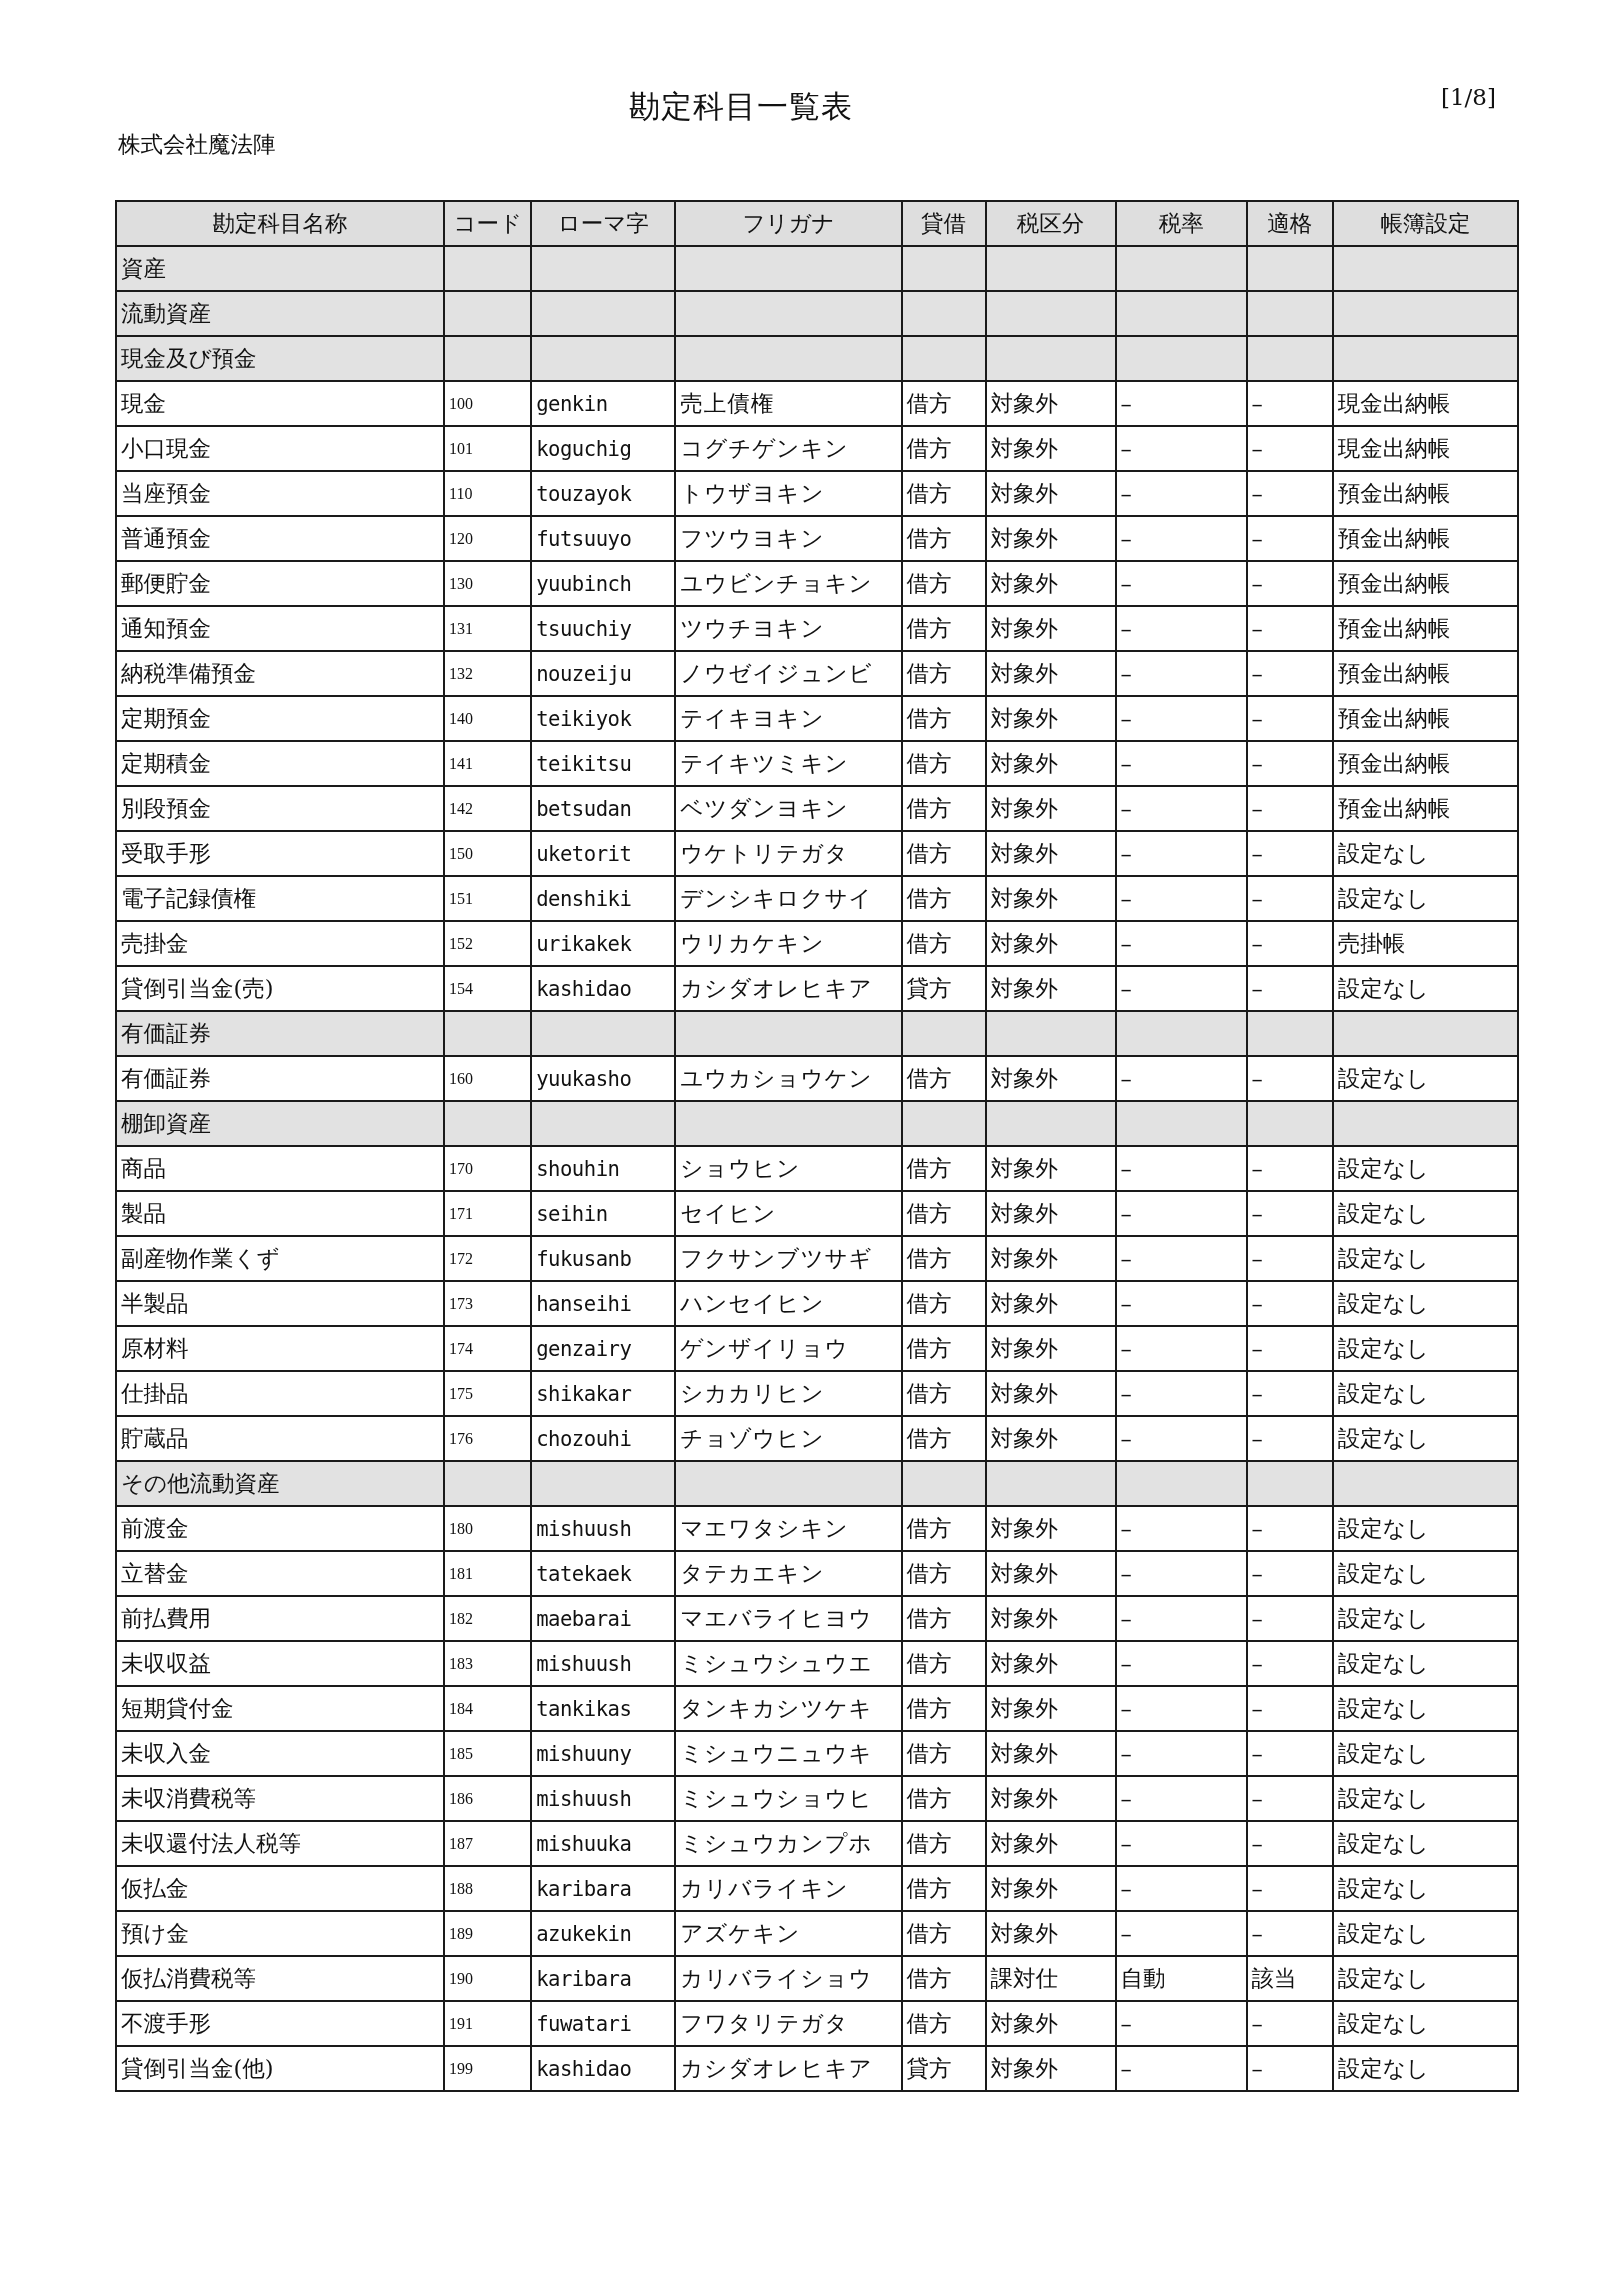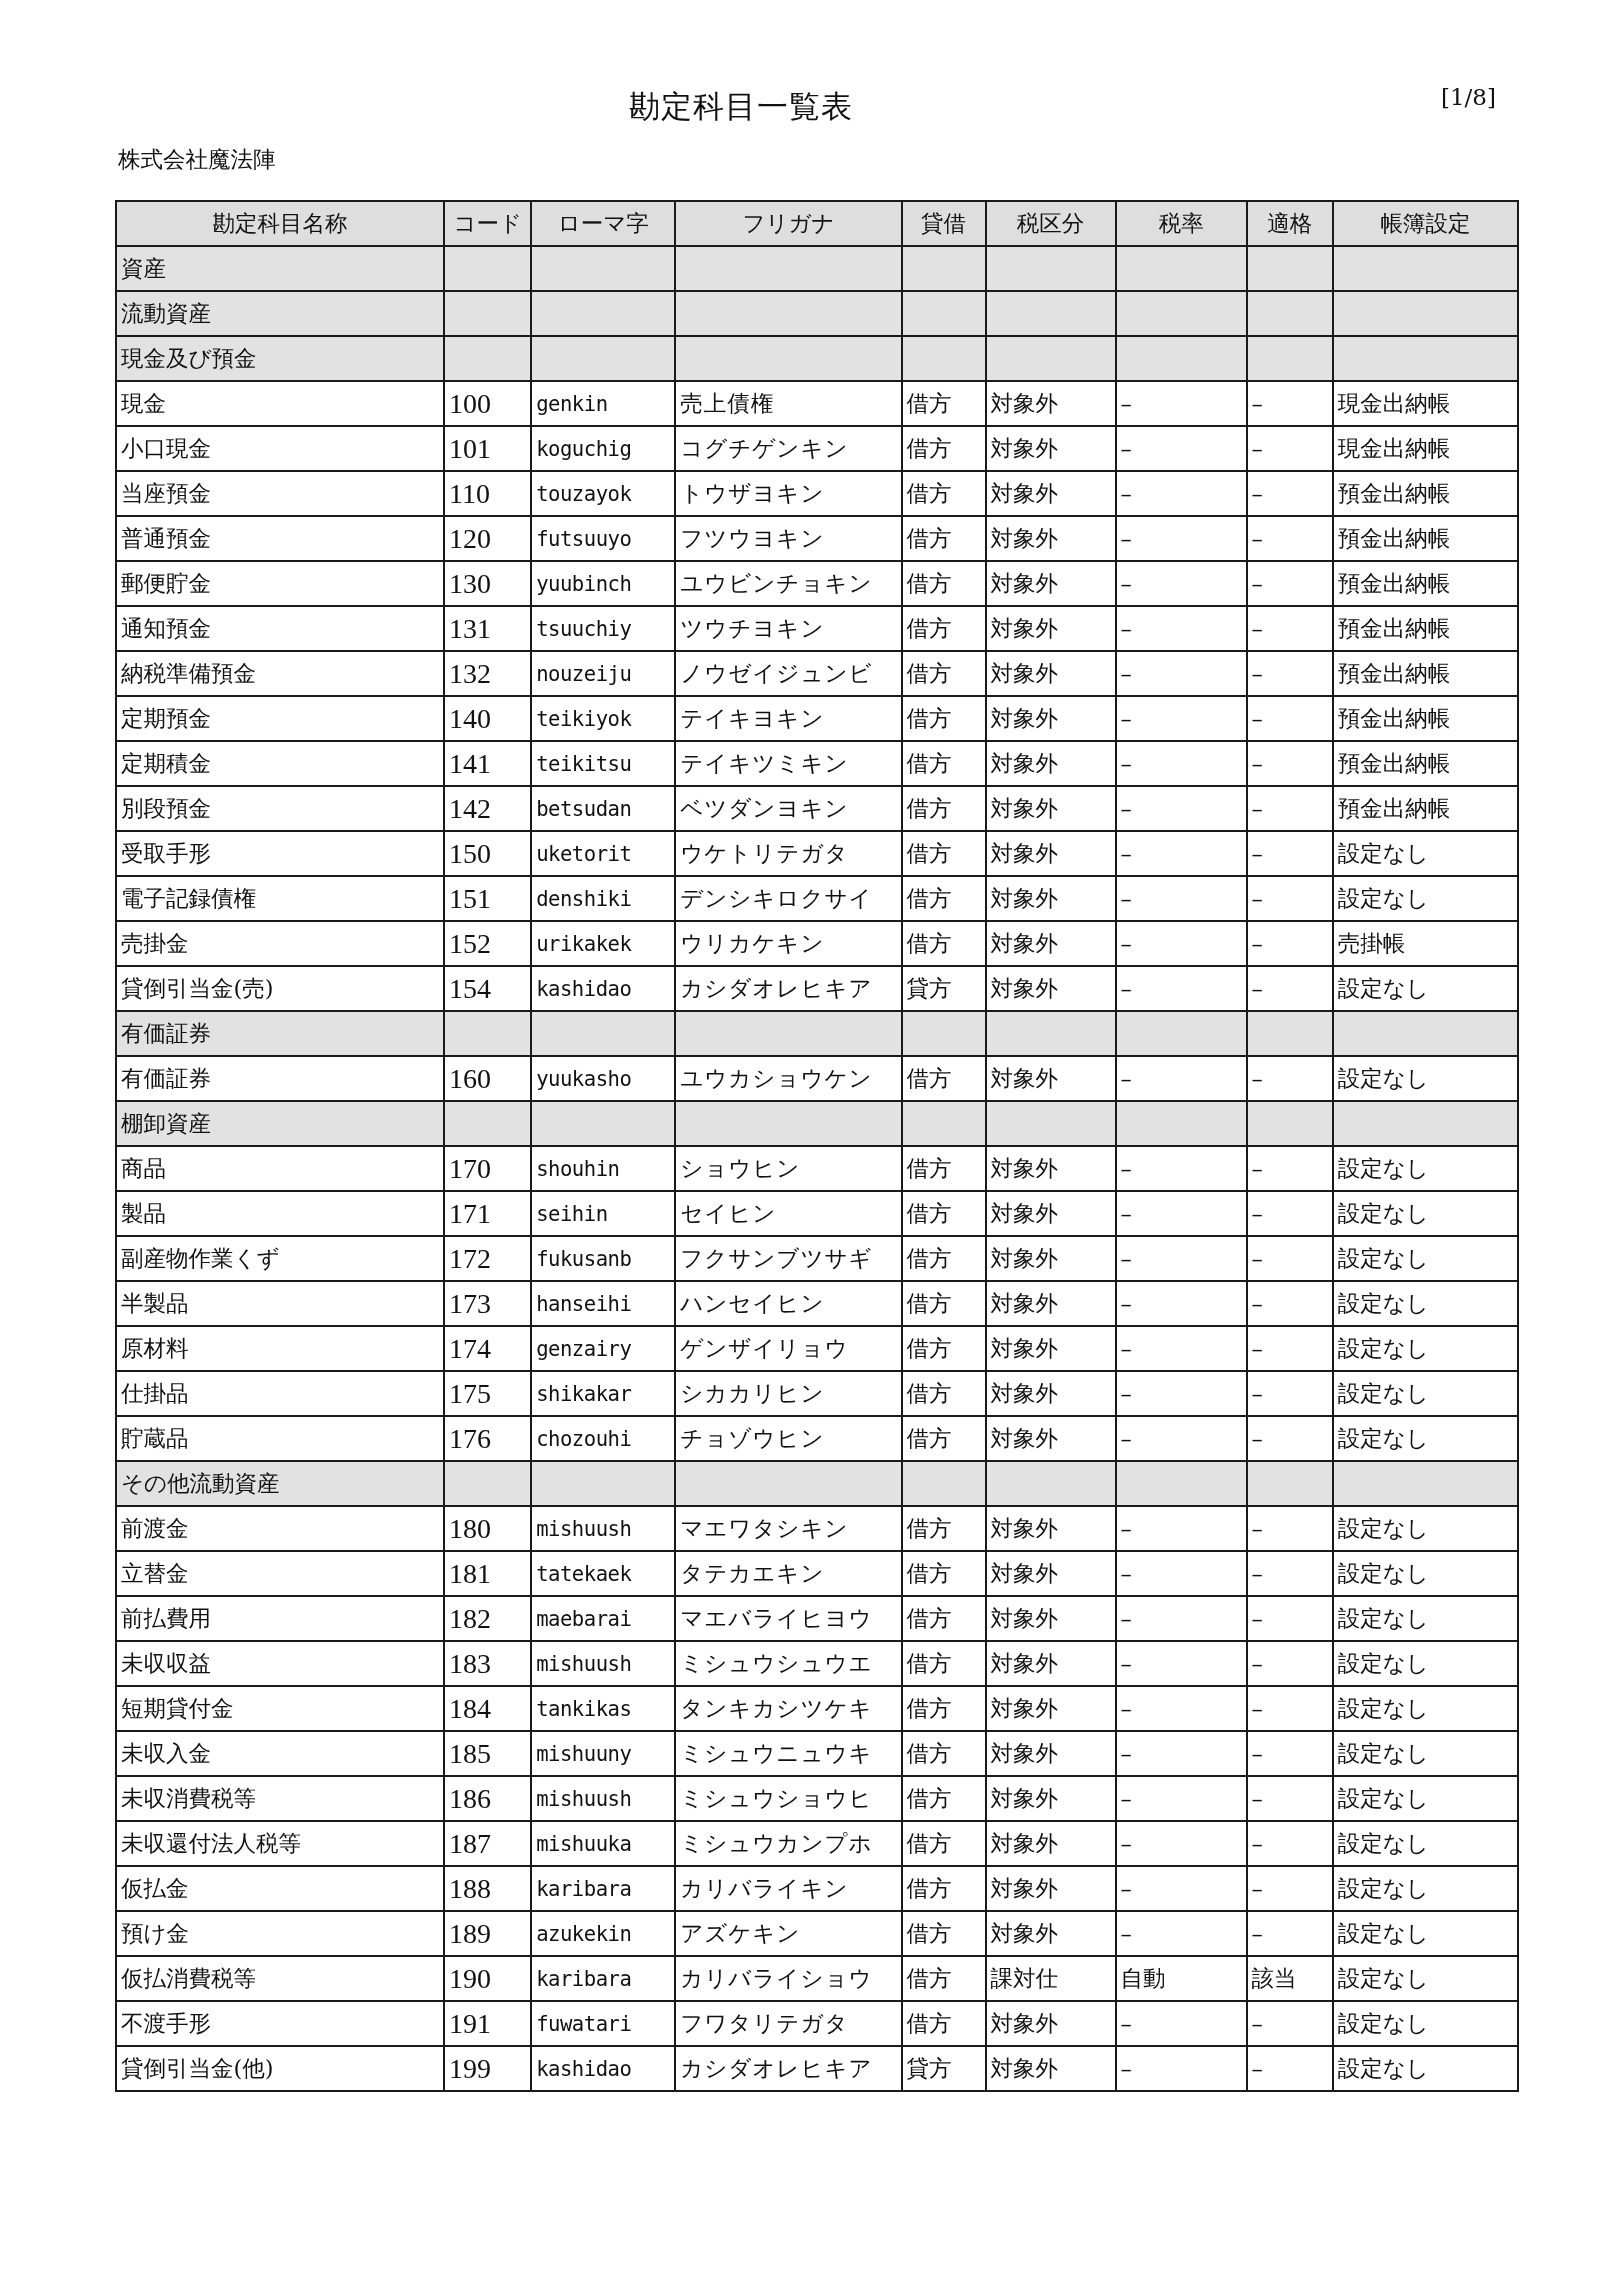--- a/index.html
+++ b/index.html
@@ -9,41 +9,41 @@
     }
     .title {
       position: absolute; left: 0; width: 1482px; top: 86px;
       text-align: center; font-size: 31px; letter-spacing: 1px;
       font-family: "DejaVu Sans", "Liberation Sans", sans-serif;
     }
     .page-no {
       position: absolute; left: 1441px; top: 84px; font-size: 23px;
     }
     .company {
-      position: absolute; left: 118px; top: 144px; font-size: 22.5px;
+      position: absolute; left: 118px; top: 129px; font-size: 22.5px;
       font-family: Liberation Sans, sans-serif;
       text-align: center;
     }
     table.ledger {
       position: absolute; left: 115px; top: 200px;
       width: 1404px; border-collapse: collapse; table-layout: fixed;
       font-size: 22.5px;
     }
     table.ledger th, table.ledger td {
       border: 2px solid #1a1a1a; height: 43px; padding: 0 0 0 3.9px;
       white-space: nowrap; overflow: hidden; text-align: left;
       font-weight: normal; vertical-align: middle;
     }
     table.ledger th {
       background: #dedede; text-align: center; padding: 0;
       height: 43px; border-top-width: 2.9px; border-bottom-width: 2.9px;
     }
     table.ledger tr.section td { background: #e2e2e2; }
     td.mono { font-family: "DejaVu Sans Mono", "Liberation Mono", monospace; font-size: 20.6px; letter-spacing: -0.5px; }
-    td.num { font-family: "Liberation Serif", serif; font-size: 28px; margin-left: 29px; }
+    td.num { font-family: "Liberation Serif", serif; font-size: 16px; margin-left: 29px; }
     td.kana { letter-spacing: 1px; }
   </style>
 </head>
 <body>
 
 <div class="title">勘定科目一覧表</div>
 <div class="page-no">[1/8]</div>
 <div class="company">株式会社魔法陣</div>
 
 <table class="ledger">

